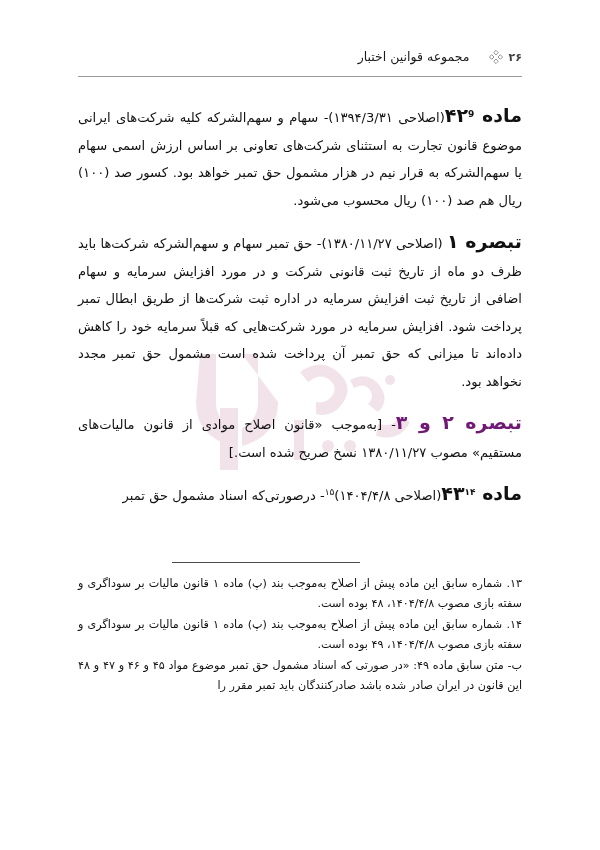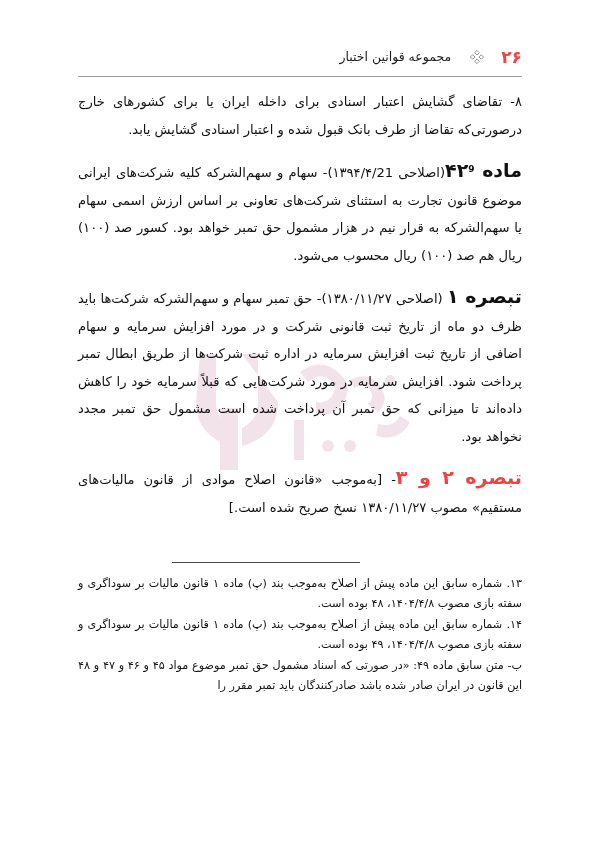--- a/index.html
+++ b/index.html
@@ -44,26 +44,26 @@
     right: 78px;
     left: 78px;
     height: 30px;
     display: flex;
     flex-direction: row;
     align-items: center;
     justify-content: flex-start;
     z-index: 2;
   }
   .page-number {
-    font-size: 17px;
+    font-size: 11px;
     font-weight: bold;
-    color: #ef4444;
+    color: #404040;
     letter-spacing: 0px;
     line-height: 1;
-    margin-left: 16px;
+    margin-left: 5px;
   }
   .ornament {
     width: 16px;
     height: 16px;
     margin-left: 18px;
     flex: 0 0 auto;
     color: #888888;
   }
   .ornament svg { display: block; width: 16px; height: 16px; }
   .header-title {
@@ -115,21 +115,21 @@
   sup.fn-light {
     font-size: 9px;
     font-weight: normal;
     vertical-align: super;
     line-height: 0;
   }
 
   .repealed {
     color: #2f6f3e;
   }
-  .repealed .lbl { color: #ef4444; }
+  .repealed .lbl { color: #701a75; }
 
   
   .fn-rule {
     position: absolute;
     top: 562px;
     right: 240px;
     width: 188px;
     height: 1px;
     background: #4a4a4a;
     z-index: 2;
@@ -184,38 +184,36 @@
           <path d="M12.3 5.7 L14.6 8 L12.3 10.3 L10 8 Z"></path>
         </g>
       </svg>
     </div>
     <div class="header-title">مجموعه قوانین اختبار</div>
   </div>
   <div class="header-rule"></div>
 
   <div class="body">
 
-    <p class="para">
-      <span>۸- تقاضای گشایش اعتبار اسنادی برای داخله ایران یا برای کشورهای خارج درصورتی‌که تقاضا از طرف بانک قبول شده و اعتبار اسنادی گشایش یابد.</span>
-    </p>
-
-    <div class="gap-md"></div>
-
-    <p class="para"><span class="lbl">ماده ۴۲</span><sup class="fn">9</sup><span>(اصلاحی ۱۳۹۴/۴/21)</span><span>- سهام و سهم‌الشرکه کلیه شرکت‌های ایرانی موضوع قانون تجارت به استثنای شرکت‌های تعاونی بر اساس ارزش اسمی سهام یا سهم‌الشرکه به قرار نیم در هزار مشمول حق تمبر خواهد بود. کسور صد (۱۰۰) ریال هم صد (۱۰۰) ریال محسوب می‌شود.</span></p>
+
+    <div class="gap-md"></div>
+
+    <p class="para"><span class="lbl">ماده ۴۲</span><sup class="fn">9</sup><span>(اصلاحی ۱۳۹۴/3/۳۱)</span><span>- سهام و سهم‌الشرکه کلیه شرکت‌های ایرانی موضوع قانون تجارت به استثنای شرکت‌های تعاونی بر اساس ارزش اسمی سهام یا سهم‌الشرکه به قرار نیم در هزار مشمول حق تمبر خواهد بود. کسور صد (۱۰۰) ریال هم صد (۱۰۰) ریال محسوب می‌شود.</span></p>
 
     <div class="gap-md"></div>
 
     <p class="para"><span class="lbl">تبصره ۱</span><span>&nbsp;</span><span>(اصلاحی ۱۳۸۰/۱۱/۲۷)</span><span>- حق تمبر سهام و سهم‌الشرکه شرکت‌ها باید ظرف دو ماه از تاریخ ثبت قانونی شرکت و در مورد افزایش سرمایه و سهام اضافی از تاریخ ثبت افزایش سرمایه در اداره ثبت شرکت‌ها از طریق ابطال تمبر پرداخت شود. افزایش سرمایه در مورد شرکت‌هایی که قبلاً سرمایه خود را کاهش داده‌اند تا میزانی که حق تمبر آن پرداخت شده است مشمول حق تمبر مجدد نخواهد بود.</span></p>
 
     <div class="gap-md"></div>
 
     <p class="para repealed"><span class="lbl">تبصره ۲ و ۳</span><span>- [به‌موجب «قانون اصلاح موادی از قانون مالیات‌های مستقیم» مصوب ۱۳۸۰/۱۱/۲۷ نسخ صریح شده است.]</span></p>
 
     <div class="gap-md"></div>
 
+    <p class="para"><span class="lbl">ماده ۴۳</span><sup class="fn">۱۴</sup><span>(اصلاحی ۱۴۰۴/۴/۸)</span><sup class="fn-light">۱۵</sup><span>- درصورتی‌که اسناد مشمول حق تمبر</span></p>
 
   </div>
 
   <div class="fn-rule"></div>
 
   <div class="footnotes">
     <p class="fnote"><span class="num">۱۳.</span><span> شماره سابق این ماده پیش از اصلاح به‌موجب بند (پ) ماده ۱ قانون مالیات بر سوداگری و سفته بازی مصوب ۱۴۰۴/۴/۸، ۴۸ بوده است.</span></p>
     <p class="fnote"><span class="num">۱۴.</span><span> شماره سابق این ماده پیش از اصلاح به‌موجب بند (پ) ماده ۱ قانون مالیات بر سوداگری و سفته بازی مصوب ۱۴۰۴/۴/۸، ۴۹ بوده است.</span></p>
     <p class="fnote"><span class="num"></span><span>ب- متن سابق ماده ۴۹: «در صورتی که اسناد مشمول حق تمبر موضوع مواد ۴۵ و ۴۶ و ۴۷ و ۴۸ این قانون در ایران صادر شده باشد صادرکنندگان باید تمبر مقرر را</span></p>
   </div>

